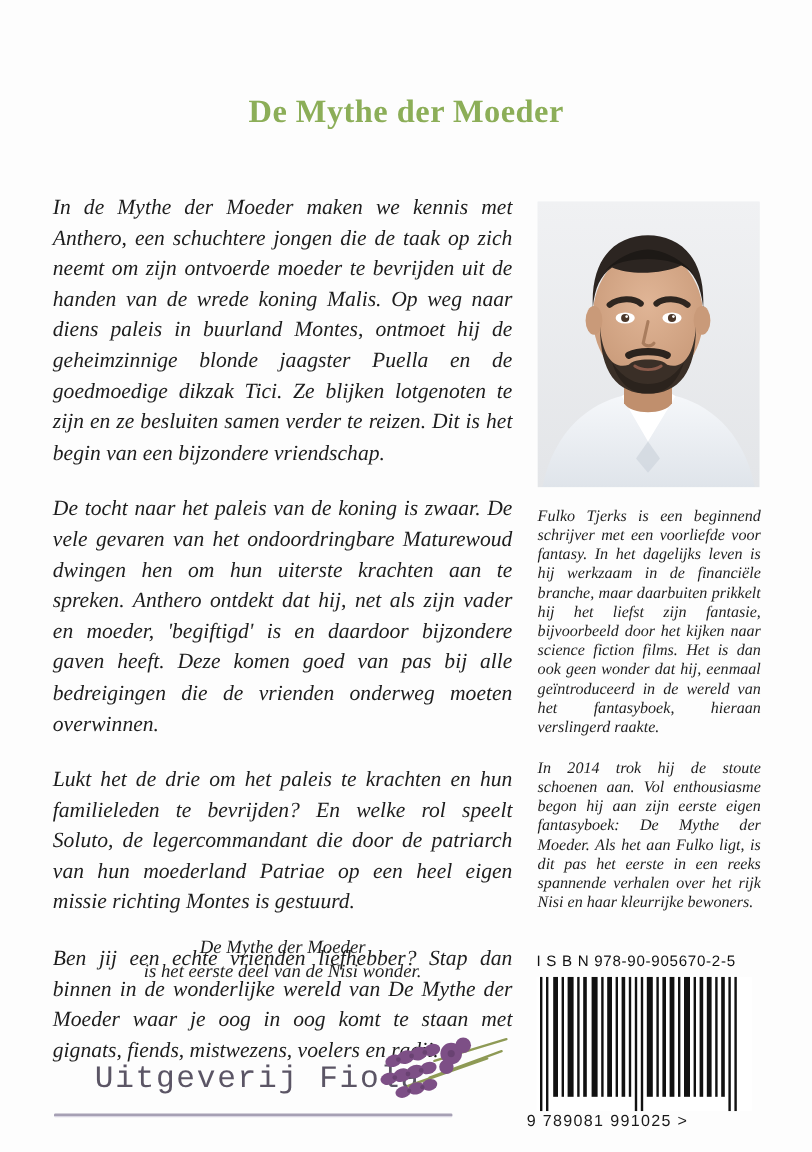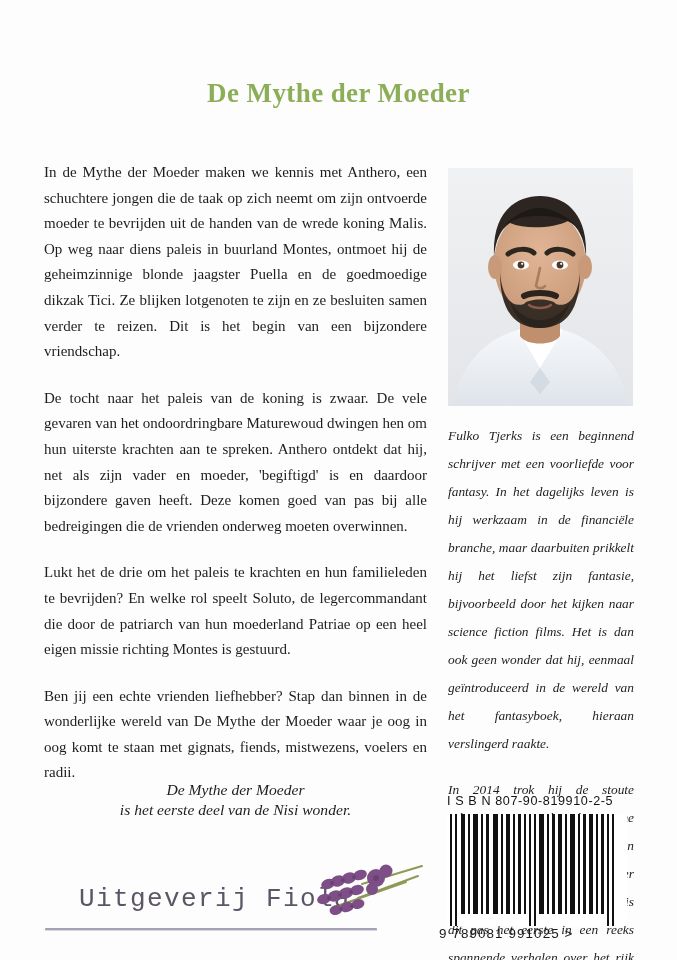--- a/index.html
+++ b/index.html
@@ -38,25 +38,26 @@
 
   
   .blurb {
     position: absolute;
     top: 160px;
     left: 44px;
     width: 383px;
   }
   .blurb p {
     margin: 0 0 21px 0;
-    font-size: 15px;
+    font-size: 18px;
     line-height: 25.6px;
     text-align: justify;
     text-justify: inter-word;
     color: #1d1d1d;
+    font-style: italic;
   }
   .blurb p.last {
     margin-bottom: 0;
   }
 
   .series-note {
     position: absolute;
     top: 780px;
     left: 44px;
     width: 383px;
@@ -84,21 +85,21 @@
   .bio {
     position: absolute;
     top: 422px;
     left: 448px;
     width: 186px;
   }
   .bio p {
     margin: 0 0 18px 0;
     font-style: italic;
     font-size: 13.4px;
-    line-height: 28px;
+    line-height: 16px;
     text-align: justify;
     text-justify: inter-word;
     color: #1d1d1d;
   }
   .bio p.last { margin-bottom: 0; }
 
   
   .publisher {
     position: absolute;
     left: 45px;
@@ -279,21 +280,21 @@
         <circle cx="30" cy="37" r="2"></circle>
         <circle cx="41" cy="34" r="2"></circle>
         <circle cx="31" cy="51" r="1.8"></circle>
         <circle cx="42" cy="48" r="1.8"></circle>
         <circle cx="66" cy="20" r="3"></circle>
       </g>
     </svg>
   </div>
 
   <div class="isbn-block">
-    <div class="isbn-text">I S B N  807-90-819910-2-5</div>
+    <div class="isbn-text">I S B N  978-90-905670-2-5</div>
     <div class="barcode">
       <svg class="bars" viewBox="0 0 180 112" preserveAspectRatio="none" xmlns="http://www.w3.org/2000/svg">
         <rect x="0" y="0" width="180" height="112" fill="#ffffff"></rect>
         <g fill="#111111">
           <rect x="3" y="0" width="2" height="112"></rect>
           <rect x="8" y="0" width="2" height="112"></rect>
           <rect x="14" y="0" width="4" height="100"></rect>
           <rect x="21" y="0" width="2" height="100"></rect>
           <rect x="26" y="0" width="5" height="100"></rect>
           <rect x="34" y="0" width="2" height="100"></rect>

